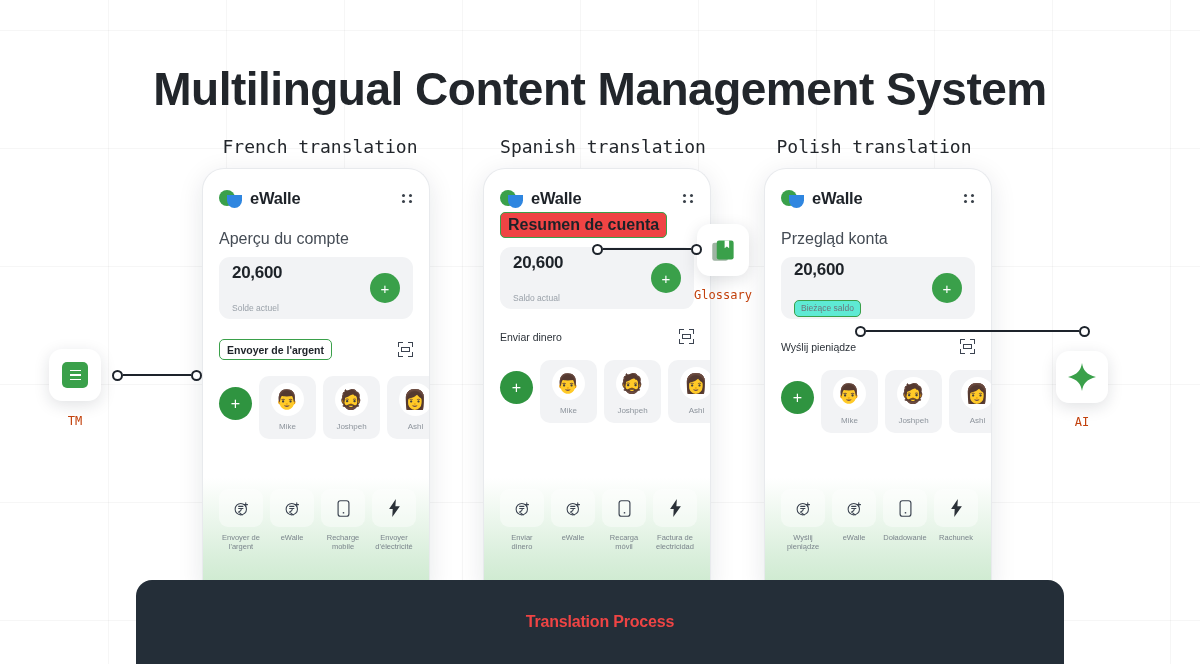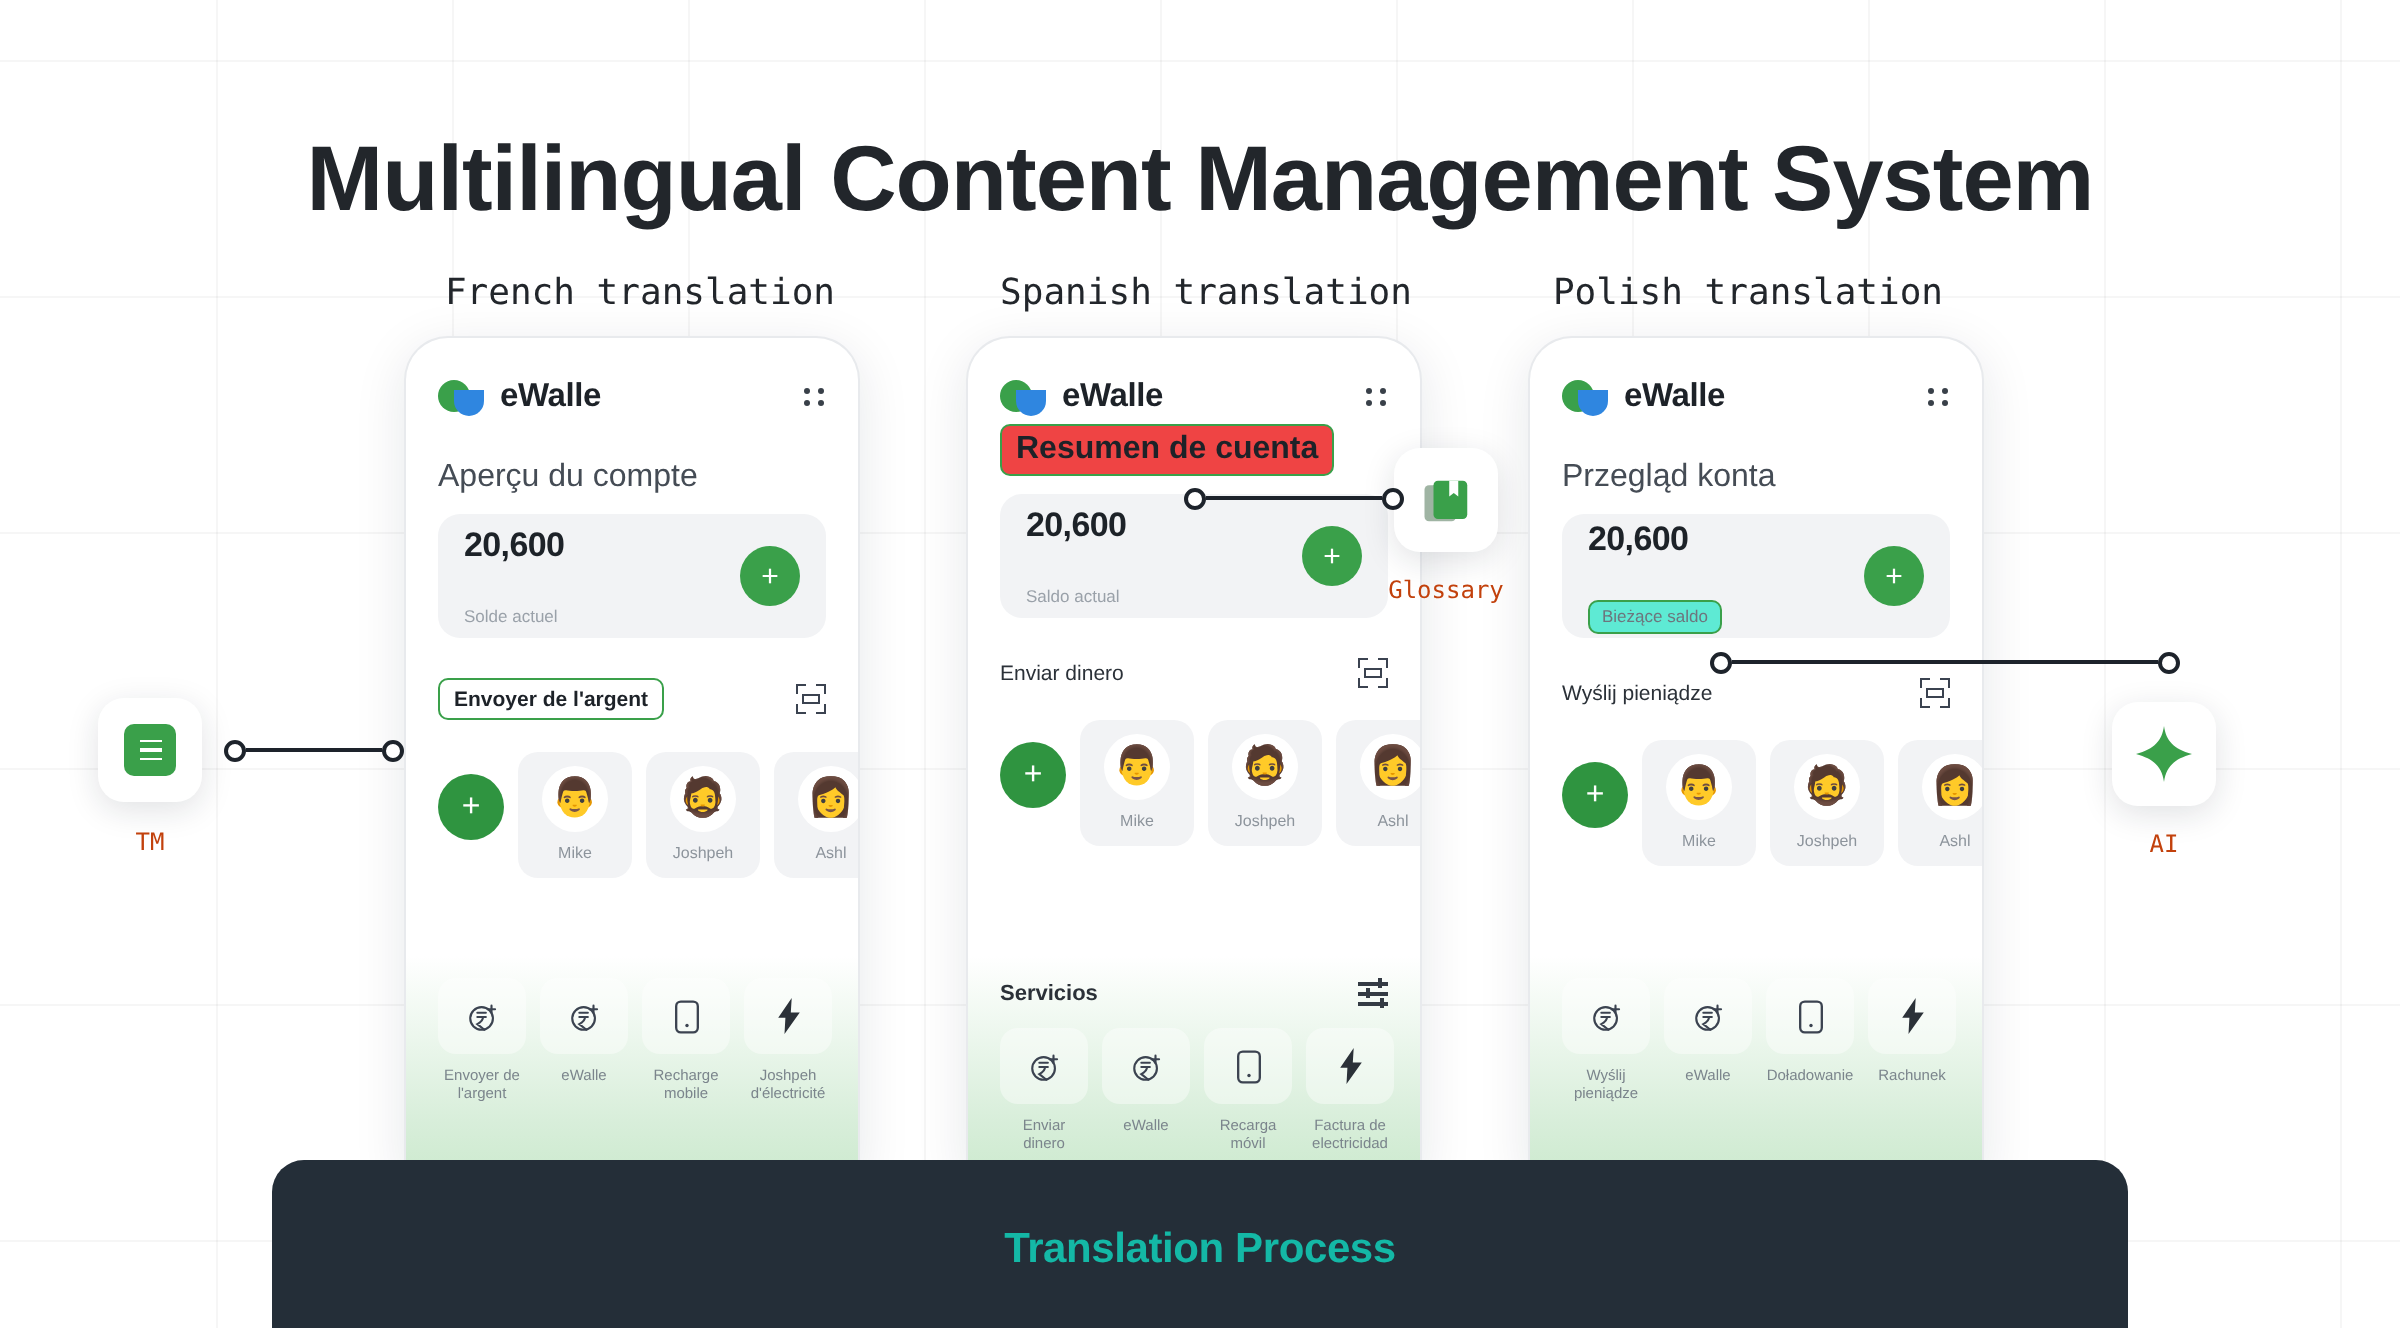--- a/index.html
+++ b/index.html
@@ -191,21 +191,21 @@
   #conn-gl { left:592px; top:243px; width:110px; }
   #conn-ai { left:855px; top:325px; width:235px; }
 
   
   #banner {
     position:absolute; left:136px; top:580px; width:928px; height:104px;
     background:#242e38; border-radius:16px;
     display:flex; align-items:flex-start; justify-content:center;
     padding-top:33px;
   }
-  #banner-text { color:#14b8a6; font-size:21px; font-weight:600; letter-spacing:-0.2px; }
+  #banner-text { color:#ef4444; font-size:16px; font-weight:600; letter-spacing:-0.2px; }
 </style>
 </head>
 <body>
 
 <div id="grid"></div>
 
 <div id="page-title">Multilingual Content Management System</div>
 
 <div class="col-label" id="lbl-fr">French translation</div>
 <div class="col-label" id="lbl-es">Spanish translation</div>
@@ -296,21 +296,21 @@
               </svg>
           </div>
           <div class="lb">Recharge mobile</div>
         </div>
         <div class="svc">
           <div class="box">
             <svg width="13" height="18" viewBox="0 0 12 20" fill="#2b3138">
                 <path d="M7.5 0 0 11h4L3.5 20 12 8H7z"></path>
               </svg>
           </div>
-          <div class="lb">Joshpeh d'électricité</div>
+          <div class="lb">Envoyer d'électricité</div>
         </div>
       </div>
     </div>
   </div>
 </div>
 
 <div class="phone" id="phone-es">
   <div class="p-inner">
     <div class="brandrow">
       <div class="brandleft">
@@ -359,31 +359,20 @@
         <div class="ring">🧔</div>
         <div class="nm">Joshpeh</div>
       </div>
       <div class="av">
         <div class="ring">👩</div>
         <div class="nm">Ashl</div>
       </div>
     </div>
 
     <div class="svc-wrap">
-      <div class="svc-head">
-        <div class="svc-title">Servicios</div>
-        <div class="slider">
-            <span></span>
-            <span></span>
-            <span></span>
-            <em></em>
-            <em></em>
-            <em></em>
-          </div>
-      </div>
       <div class="svc-row">
         <div class="svc">
           <div class="box">
             <svg width="17" height="17" viewBox="0 0 24 24" fill="none" stroke="#3b4350" stroke-width="1.5">
                 <circle cx="11" cy="13" r="8"></circle>
                 <path d="M8 9h6M8 12h6M12 12c0 3-4 5-4 5l5 4" stroke-linecap="round"></path>
                 <path d="M18 4v5M15.5 6.5h5" stroke-linecap="round"></path>
               </svg>
           </div>
           <div class="lb">Enviar dinero</div>

